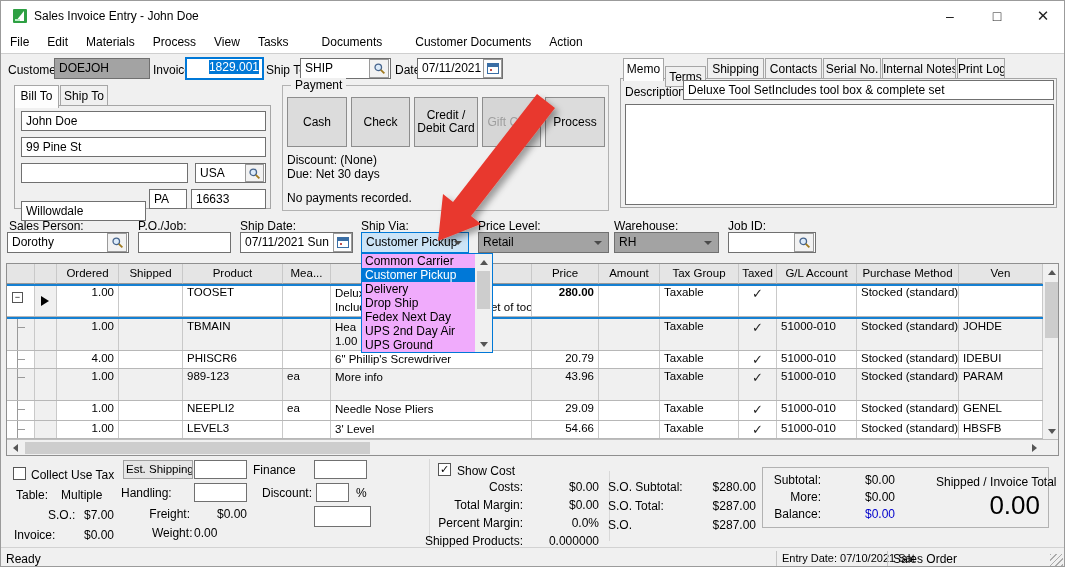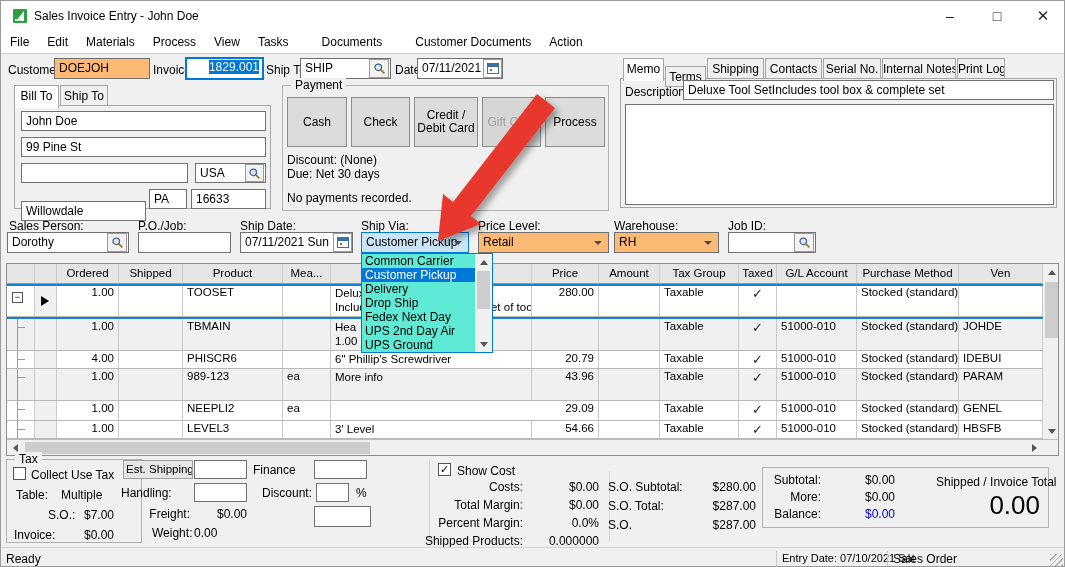--- a/index.html
+++ b/index.html
@@ -10,21 +10,21 @@
   
   #titlebar { position:absolute; left:0; top:0; width:100%; height:30px; background:#fff; }
   #title-text { position:absolute; left:33px; top:8px; font-size:12px; white-space:nowrap; }
   .winbtn { position:absolute; top:0; width:42px; height:30px; text-align:center; line-height:30px; font-size:14px; color:#222; cursor:default; }
   #menubar { position:absolute; left:0; top:30px; width:100%; height:23px; background:#fff; border-bottom:1px solid #cfcfcf; }
   .menu-item { display:inline-block; padding:4px 9px 0 9px; height:22px; font-size:12px; white-space:nowrap; }
   .menu-gap { margin-left:15px; }
 
   .lbl { position:absolute; font-size:12px; white-space:nowrap; }
   .field { position:absolute; background:#fff; border:1px solid #707070; font-size:12px; padding:2px 4px; white-space:nowrap; overflow:hidden; }
-  .field.gray { background:#fdba74; }
+  .field.gray { background:#a3a3a3; }
   .iconbtn { position:absolute; top:1px; width:20px; bottom:1px; background:#f2f2f2; border:1px solid #9a9a9a; display:flex; align-items:center; justify-content:center; }
   .cal { background:#fdfdfd; }
   .combo-arrow { position:absolute; right:6px; top:50%; margin-top:-2px; width:0; height:0; border-left:4px solid transparent; border-right:4px solid transparent; border-top:4px solid #4a4a4a; }
 
   .groupbox { position:absolute; border:1px solid #b2b2b2; }
   .gcaption { position:absolute; top:-8px; left:8px; background:#f0f0f0; padding:0 4px; font-size:12px; white-space:nowrap; }
 
   .tab { position:absolute; height:21px; background:#f0f0f0; border:1px solid #a6a6a6; text-align:center; padding-top:3px; font-size:12px; white-space:nowrap; overflow:hidden; }
   .tab.active { background:#fdfdfd; height:23px; top:-1px; z-index:3; border-bottom:none; }
   .tabpanel { position:absolute; border:1px solid #a6a6a6; background:#f0f0f0; }
@@ -44,21 +44,21 @@
   .sbar { position:absolute; background:#f0f0f0; }
   .sbtn { position:absolute; background:#f0f0f0; display:flex; align-items:center; justify-content:center; }
   .thumb { position:absolute; background:#cdcdcd; }
   .tri { width:0; height:0; }
   .tri.up   { border-left:4px solid transparent; border-right:4px solid transparent; border-bottom:5px solid #555; }
   .tri.down { border-left:4px solid transparent; border-right:4px solid transparent; border-top:5px solid #555; }
   .tri.left { border-top:4px solid transparent; border-bottom:4px solid transparent; border-right:5px solid #555; }
   .tri.right{ border-top:4px solid transparent; border-bottom:4px solid transparent; border-left:5px solid #555; }
 
   
-  #shipvia-popup { position:absolute; left:360px; top:252px; width:132px; height:100px; background:#5eead4; border:1px solid #0078d7; z-index:40; font-size:12px; }
+  #shipvia-popup { position:absolute; left:360px; top:252px; width:132px; height:100px; background:#f0abfc; border:1px solid #0078d7; z-index:40; font-size:12px; }
   .opt { position:relative; height:14px; line-height:14px; padding-left:3px; width:113px; white-space:nowrap; overflow:hidden; }
   .opt.hl { background:#0078d7; color:#fff; }
   #popup-scroll { position:absolute; right:0; top:0; width:17px; height:98px; background:#f0f0f0; }
 
   .checkbox { position:absolute; width:13px; height:13px; background:#fff; border:1px solid #555; font-size:11px; line-height:11px; text-align:center; }
   .vline { position:absolute; width:1px; background:#d8d8d8; }
   .ssep { position:absolute; top:3px; width:1px; height:15px; background:#c6c6c6; }
   #statusbar { position:absolute; left:0; top:546px; width:100%; height:21px; background:#f0f0f0; border-top:1px solid #d2d2d2; font-size:11.5px; }
   #big-total { position:absolute; right:24px; top:489px; font-size:26px; white-space:nowrap; }
   .rowline { display:flex; justify-content:space-between; }
@@ -213,21 +213,21 @@
           <div style="position: absolute; left: 6px; top: 11px; width: 0px; height: 0px; border-top: 5px solid transparent; border-bottom: 5px solid transparent; border-left: 8px solid rgb(0, 0, 0);"></div>
         </div>
         <div class="gcell num" style="left: 50px; top: 0px; width: 62px;">1.00</div>
         <div class="gcell num" style="left: 112px; top: 0px; width: 64px;"></div>
         <div class="gcell" style="left: 176px; top: 0px; width: 100px;">TOOSET</div>
         <div class="gcell" style="left: 276px; top: 0px; width: 48px;"></div>
         <div class="gcell" style="left: 324px; top: 0px; width: 201px;">
           <div style="height: 14px; line-height: 14px;">Deluxe Tool Set</div>
           <div style="height: 14px; line-height: 14px;">Includes tool box &amp; complete set of tools</div>
         </div>
-        <div class="gcell num" style="left: 525px; top: 0px; width: 67px;">280.00</div>
+        <div class="gcell num" style="left: 525px; top: 0px; width: 67px; font-weight: bold;">280.00</div>
         <div class="gcell num" style="left: 592px; top: 0px; width: 61px;"></div>
         <div class="gcell" style="left: 653px; top: 0px; width: 79px;">Taxable</div>
         <div class="gcell ctr" style="left: 732px; top: 0px; width: 38px;"><div class="check" style="display: inline;">✓</div></div>
         <div class="gcell" style="left: 770px; top: 0px; width: 80px;"></div>
         <div class="gcell" style="left: 850px; top: 0px; width: 102px;">Stocked (standard)</div>
         <div class="gcell" style="left: 952px; top: 0px; width: 84px;"></div>
       </div>
       <div class="grow" style="top: 55px; height: 32px; background: rgb(240, 240, 240);">
         <div class="gcell" style="left: 0px; top: 0px; width: 28px;">
           <div style="position: absolute; left: 10px; top: 0px; width: 1px; height: 100%; background: rgb(154, 154, 154);"></div>
@@ -295,20 +295,23 @@
       <div class="grow" style="top: 137px; height: 20px; background: rgb(255, 255, 255);">
         <div class="gcell" style="left: 0px; top: 0px; width: 28px;">
           <div style="position: absolute; left: 10px; top: 0px; width: 1px; height: 100%; background: rgb(154, 154, 154);"></div>
           <div style="position: absolute; left: 10px; top: 8px; width: 8px; height: 1px; background: rgb(154, 154, 154);"></div>
         </div>
         <div class="gcell" style="left: 28px; top: 0px; width: 22px; background: rgb(240, 240, 240);"></div>
         <div class="gcell num" style="left: 50px; top: 0px; width: 62px;">1.00</div>
         <div class="gcell num" style="left: 112px; top: 0px; width: 64px;"></div>
         <div class="gcell" style="left: 176px; top: 0px; width: 100px;">NEEPLI2</div>
         <div class="gcell" style="left: 276px; top: 0px; width: 48px;">ea</div>
+        <div class="gcell" style="left: 324px; top: 0px; width: 201px;">
+          <div style="height: 14px; line-height: 14px;">Needle Nose Pliers</div>
+        </div>
         <div class="gcell num" style="left: 525px; top: 0px; width: 67px;">29.09</div>
         <div class="gcell num" style="left: 592px; top: 0px; width: 61px;"></div>
         <div class="gcell" style="left: 653px; top: 0px; width: 79px;">Taxable</div>
         <div class="gcell ctr" style="left: 732px; top: 0px; width: 38px;"><div class="check" style="display: inline;">✓</div></div>
         <div class="gcell" style="left: 770px; top: 0px; width: 80px;">51000-010</div>
         <div class="gcell" style="left: 850px; top: 0px; width: 102px;">Stocked (standard)</div>
         <div class="gcell" style="left: 952px; top: 0px; width: 84px;">GENEL</div>
       </div>
       <div class="grow" style="top: 157px; height: 18px; background: rgb(255, 255, 255);">
         <div class="gcell" style="left: 0px; top: 0px; width: 28px;">
@@ -377,23 +380,20 @@
 
   <svg style="position:absolute;left:420px;top:85px;z-index:60;pointer-events:none" width="150" height="170" viewBox="0 0 150 170">
     <defs>
         <filter id="sh" x="-30%" y="-30%" width="170%" height="170%">
           <feDropShadow dx="4" dy="4" stdDeviation="3" flood-color="#000" flood-opacity="0.35"></feDropShadow>
         </filter>
       </defs>
     <polygon points="17,155 22,108 32,116 116,8 134,22 50,130 60,138" fill="#e8392f" filter="url(#sh)"></polygon>
   </svg>
 
-  <div class="groupbox" style="left:5px;top:458px;width:136px;height:84px">
-    <div class="gcaption">Tax</div>
-  </div>
   <div class="checkbox" style="left:12px;top:466px" id="collect-cb"></div>
   <div class="lbl" style="left:30px;top:467px">Collect Use Tax</div>
   <div class="lbl" style="left:15px;top:487px">Table:</div>
   <div class="lbl" style="left:60px;top:487px">Multiple</div>
   <div class="lbl" style="left:47px;top:507px">S.O.:</div>
   <div class="lbl" style="left:83px;top:507px">$7.00</div>
   <div class="lbl" style="left:13px;top:527px">Invoice:</div>
   <div class="lbl" style="left:83px;top:527px">$0.00</div>
 
   <div style="position:absolute;left:122px;top:459px;width:70px;height:19px;background:#e6e6e6;border:1px solid #a0a0a0;font-size:11.5px;padding:2px 2px;white-space:nowrap;overflow:hidden">Est. Shipping:</div>

